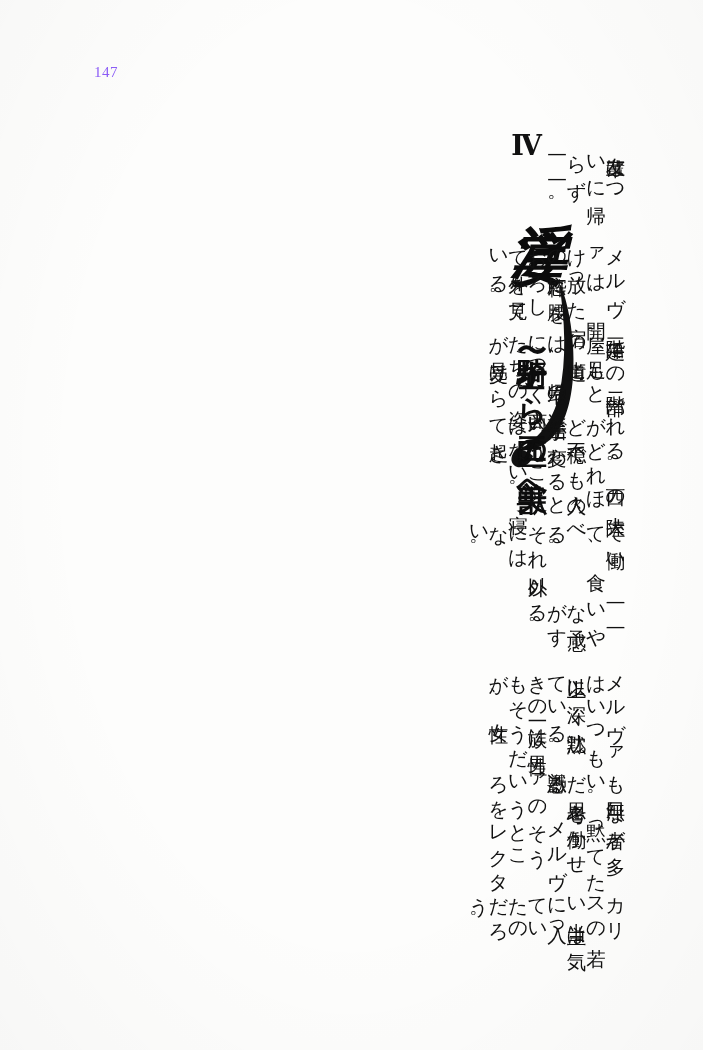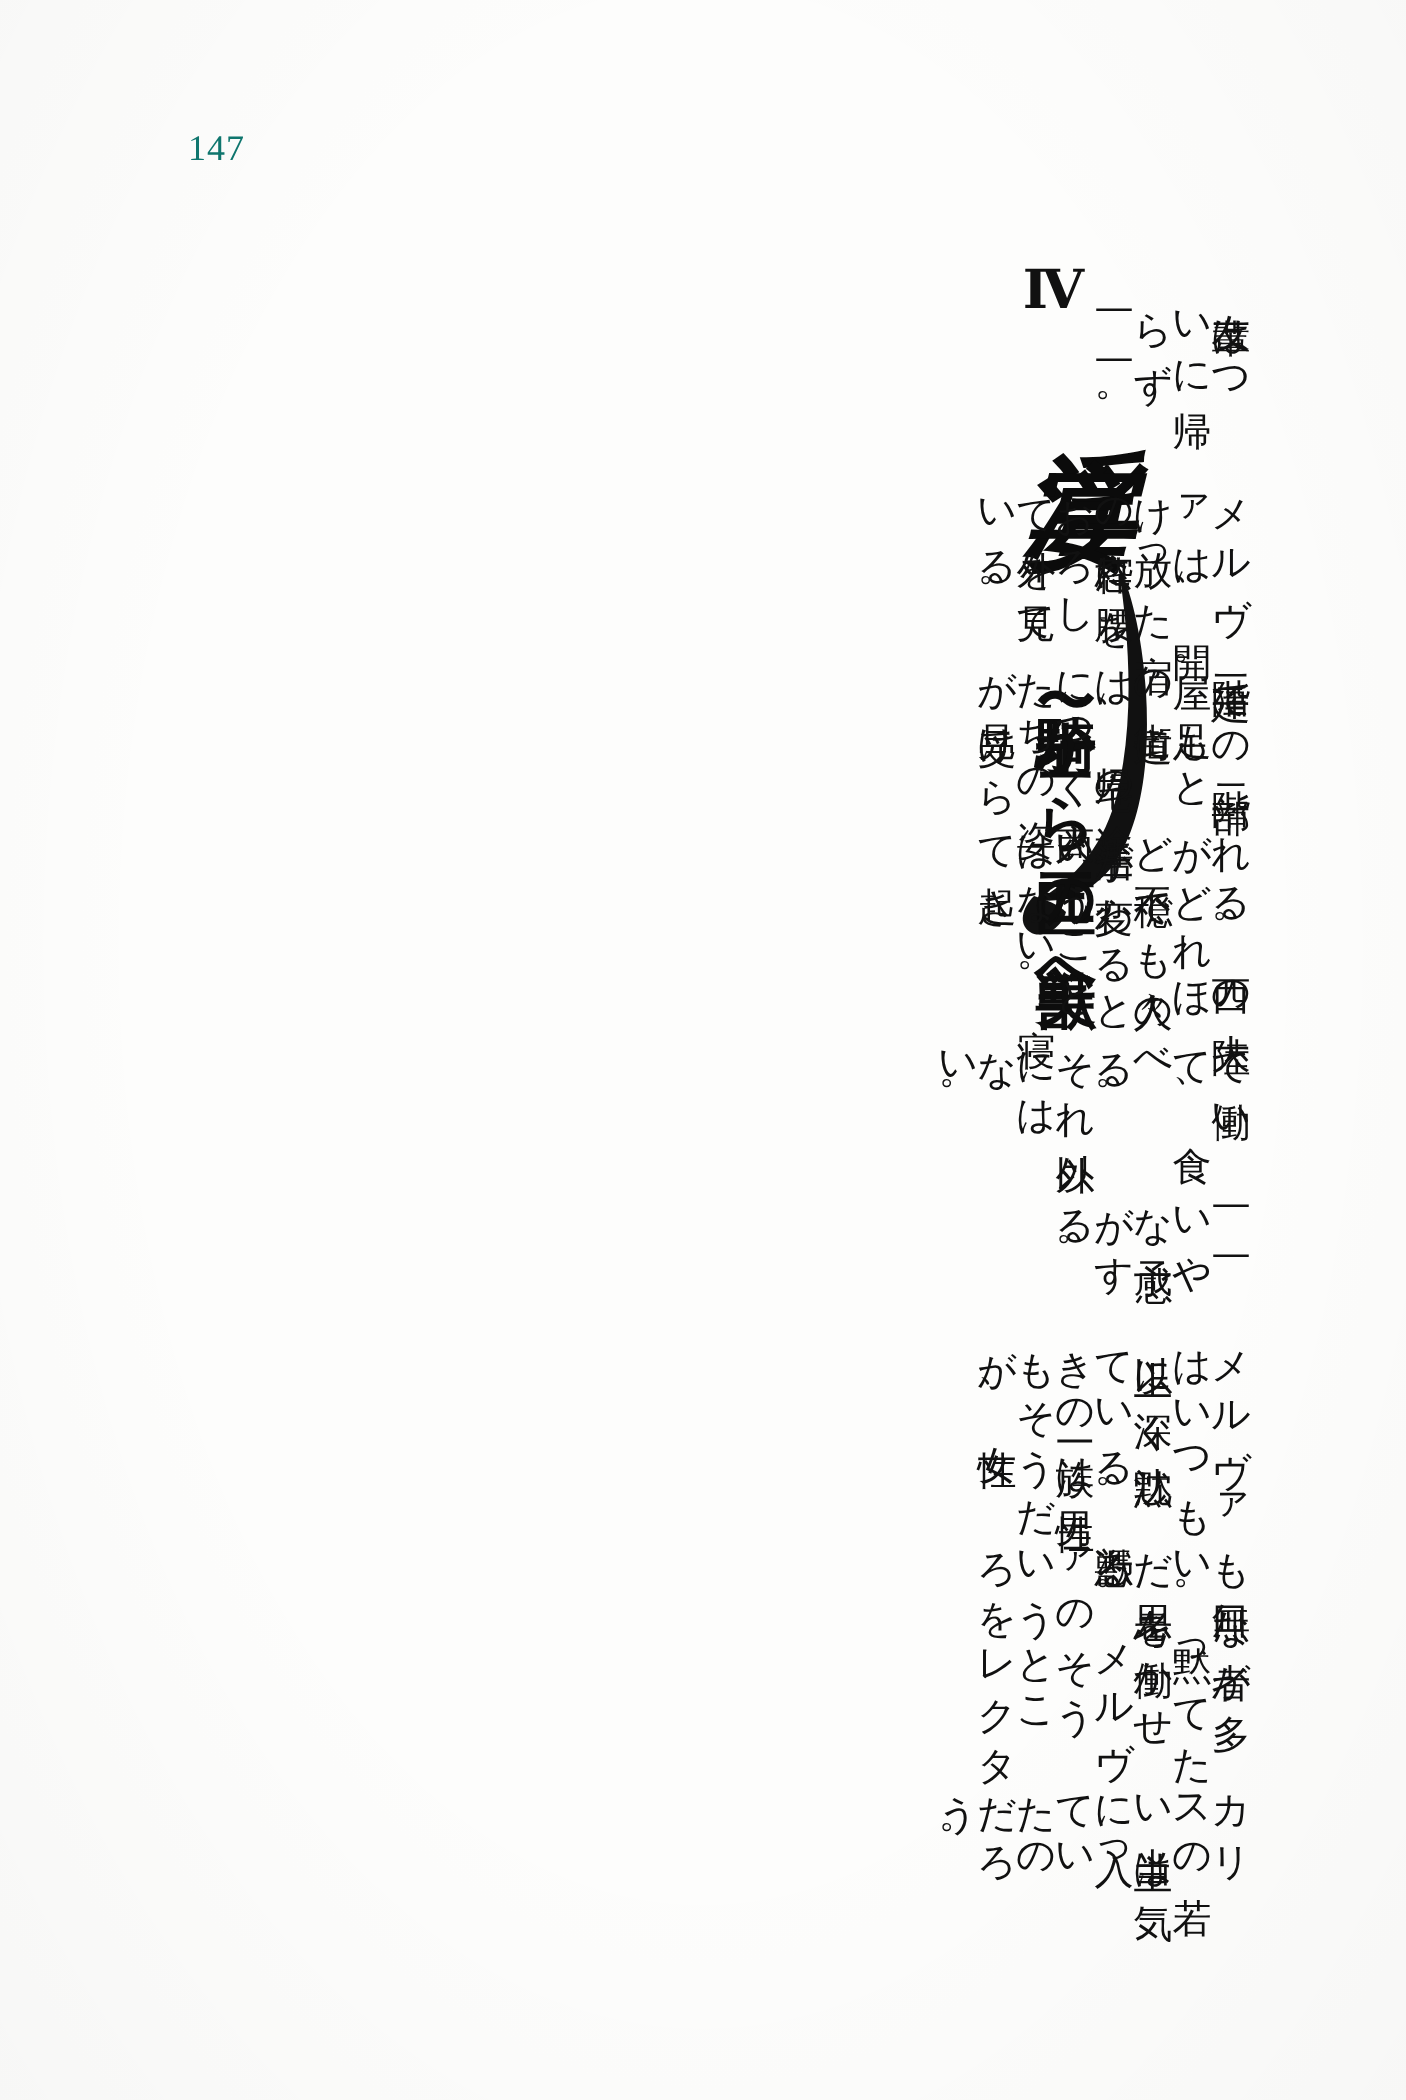--- a/index.html
+++ b/index.html
@@ -25,23 +25,23 @@
     background:
       radial-gradient(ellipse at 50% 45%, rgba(255,255,255,0) 55%, rgba(0,0,0,0.025) 100%);
     pointer-events: none;
   }
 
   
   .page-number {
     position: absolute;
     top: 64px;
     left: 94px;
-    font-size: 18px;
+    font-size: 15px;
     letter-spacing: 0.5px;
-    color: #0f766e;
+    color: #8b5cf6;
     font-family: "Liberation Serif", "DejaVu Serif", serif;
   }
 
   
   .vtext {
     position: absolute;
     top: 120px;
     right: 78px;
     height: 830px;
     display: flex;

